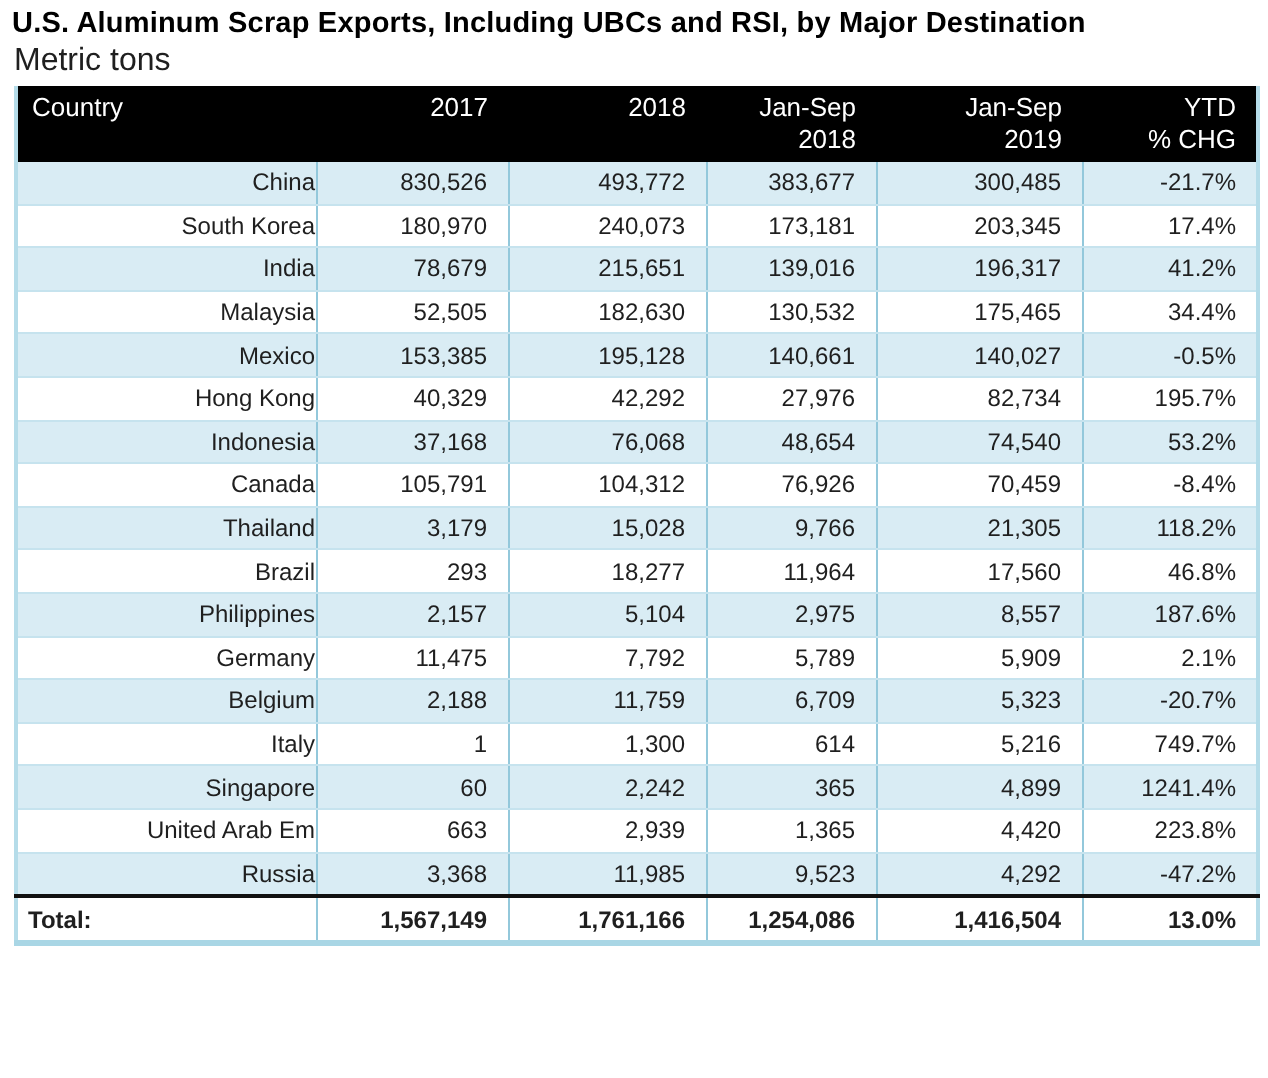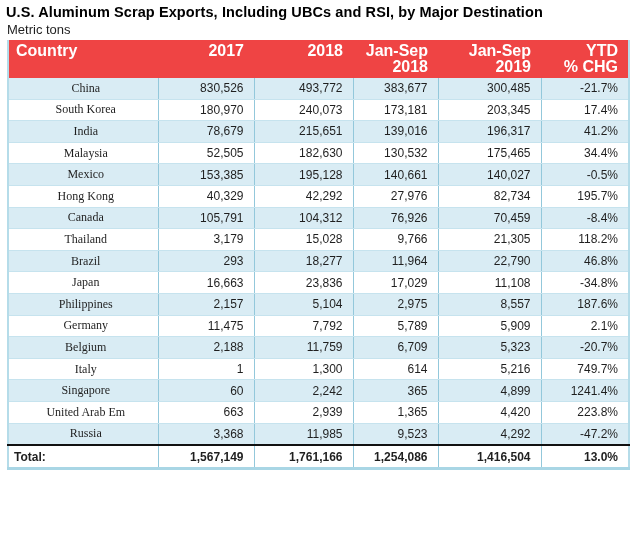--- a/index.html
+++ b/index.html
@@ -19,21 +19,21 @@
   }
   .title {
     font-size: 14.5px;
     font-weight: bold;
     color: #000000;
     padding: 4px 0 0 6px;
     letter-spacing: 0.1px;
     white-space: nowrap;
   }
   .subtitle {
-    font-size: 13px;
+    font-size: 16px;
     color: #1f1f1f;
     padding: 2px 0 3px 7px;
   }
   table.exports {
     border-collapse: collapse;
     table-layout: fixed;
     width: 621px;
     margin-left: 7px;
     border-left: 2px solid #b5dcE9;
     border-right: 2px solid #b5dce9;
@@ -42,47 +42,46 @@
     color: #1f1f1f;
   }
   col.c-country  { width: 150px; }
   col.c-2017     { width: 96px; }
   col.c-2018     { width: 99px; }
   col.c-js2018   { width: 85px; }
   col.c-js2019   { width: 103px; }
   col.c-ytd      { width: 88px; }
 
   thead th {
-    background: #ef4444;
+    background: #000000;
     color: #ffffff;
-    font-weight: bold;
-    font-size: 16px;
+    font-weight: normal;
+    font-size: 13px;
     text-align: right;
     vertical-align: top;
     padding: 3px 10px 3px 0;
     height: 31px;
   }
   thead th.col-country {
     text-align: left;
     padding: 3px 0 3px 7px;
   }
   thead th .hline { display: block; line-height: 16px; min-height: 16px; }
 
   tbody td {
     height: 20.6px;
     padding: 0 10px 0 0;
     text-align: right;
     border-bottom: 1px solid #c6e3ee;
     white-space: nowrap;
     overflow: hidden;
   }
   tbody td.col-country {
-    text-align: center;
+    text-align: right;
     padding: 0 0 0 5px;
-    font-family: Liberation Serif, serif;
   }
   tbody td + td { border-left: 1px solid #93c8db; }
   tbody tr:nth-child(odd) td { background: #d9ecf4; }
   tbody tr:nth-child(even) td { background: #ffffff; }
 
   tfoot td {
     height: 21px;
     font-weight: bold;
     text-align: right;
     padding: 0 10px 0 0;
@@ -187,50 +186,50 @@
         </tr>
         <tr>
           <td class="col-country">Hong Kong</td>
           <td>40,329</td>
           <td>42,292</td>
           <td>27,976</td>
           <td>82,734</td>
           <td>195.7%</td>
         </tr>
         <tr>
+          <td class="col-country">Indonesia</td>
+          <td>37,168</td>
+          <td>76,068</td>
+          <td>48,654</td>
+          <td>74,540</td>
+          <td>53.2%</td>
+        </tr>
+        <tr>
           <td class="col-country">Canada</td>
           <td>105,791</td>
           <td>104,312</td>
           <td>76,926</td>
           <td>70,459</td>
           <td>-8.4%</td>
         </tr>
         <tr>
           <td class="col-country">Thailand</td>
           <td>3,179</td>
           <td>15,028</td>
           <td>9,766</td>
           <td>21,305</td>
           <td>118.2%</td>
         </tr>
         <tr>
           <td class="col-country">Brazil</td>
           <td>293</td>
           <td>18,277</td>
           <td>11,964</td>
-          <td>22,790</td>
+          <td>17,560</td>
           <td>46.8%</td>
-        </tr>
-        <tr>
-          <td class="col-country">Japan</td>
-          <td>16,663</td>
-          <td>23,836</td>
-          <td>17,029</td>
-          <td>11,108</td>
-          <td>-34.8%</td>
         </tr>
         <tr>
           <td class="col-country">Philippines</td>
           <td>2,157</td>
           <td>5,104</td>
           <td>2,975</td>
           <td>8,557</td>
           <td>187.6%</td>
         </tr>
         <tr>

